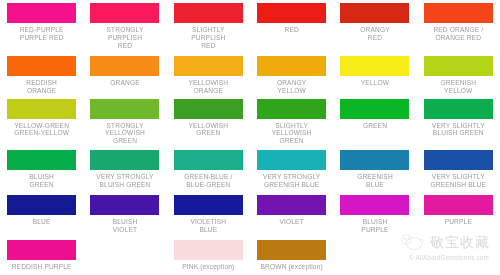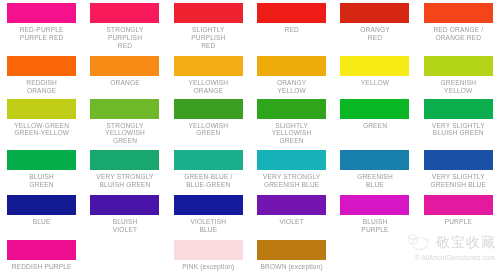--- a/index.html
+++ b/index.html
@@ -57,21 +57,21 @@
   .row-0 { padding-top: 3px; }
   .row-1 { padding-top: 6px; }
   .row-2 { padding-top: 4px; }
   .row-3 { padding-top: 5px; }
   .row-4 { padding-top: 6px; }
   .row-5 { padding-top: 6px; }
 
   
   .watermark {
     position: absolute;
-    right: 4px;
+    right: 10px;
     bottom: 4px;
     width: 112px;
     height: 40px;
     pointer-events: none;
     display: flex;
     flex-direction: column;
     align-items: flex-end;
   }
   .wm-top {
     display: flex;

